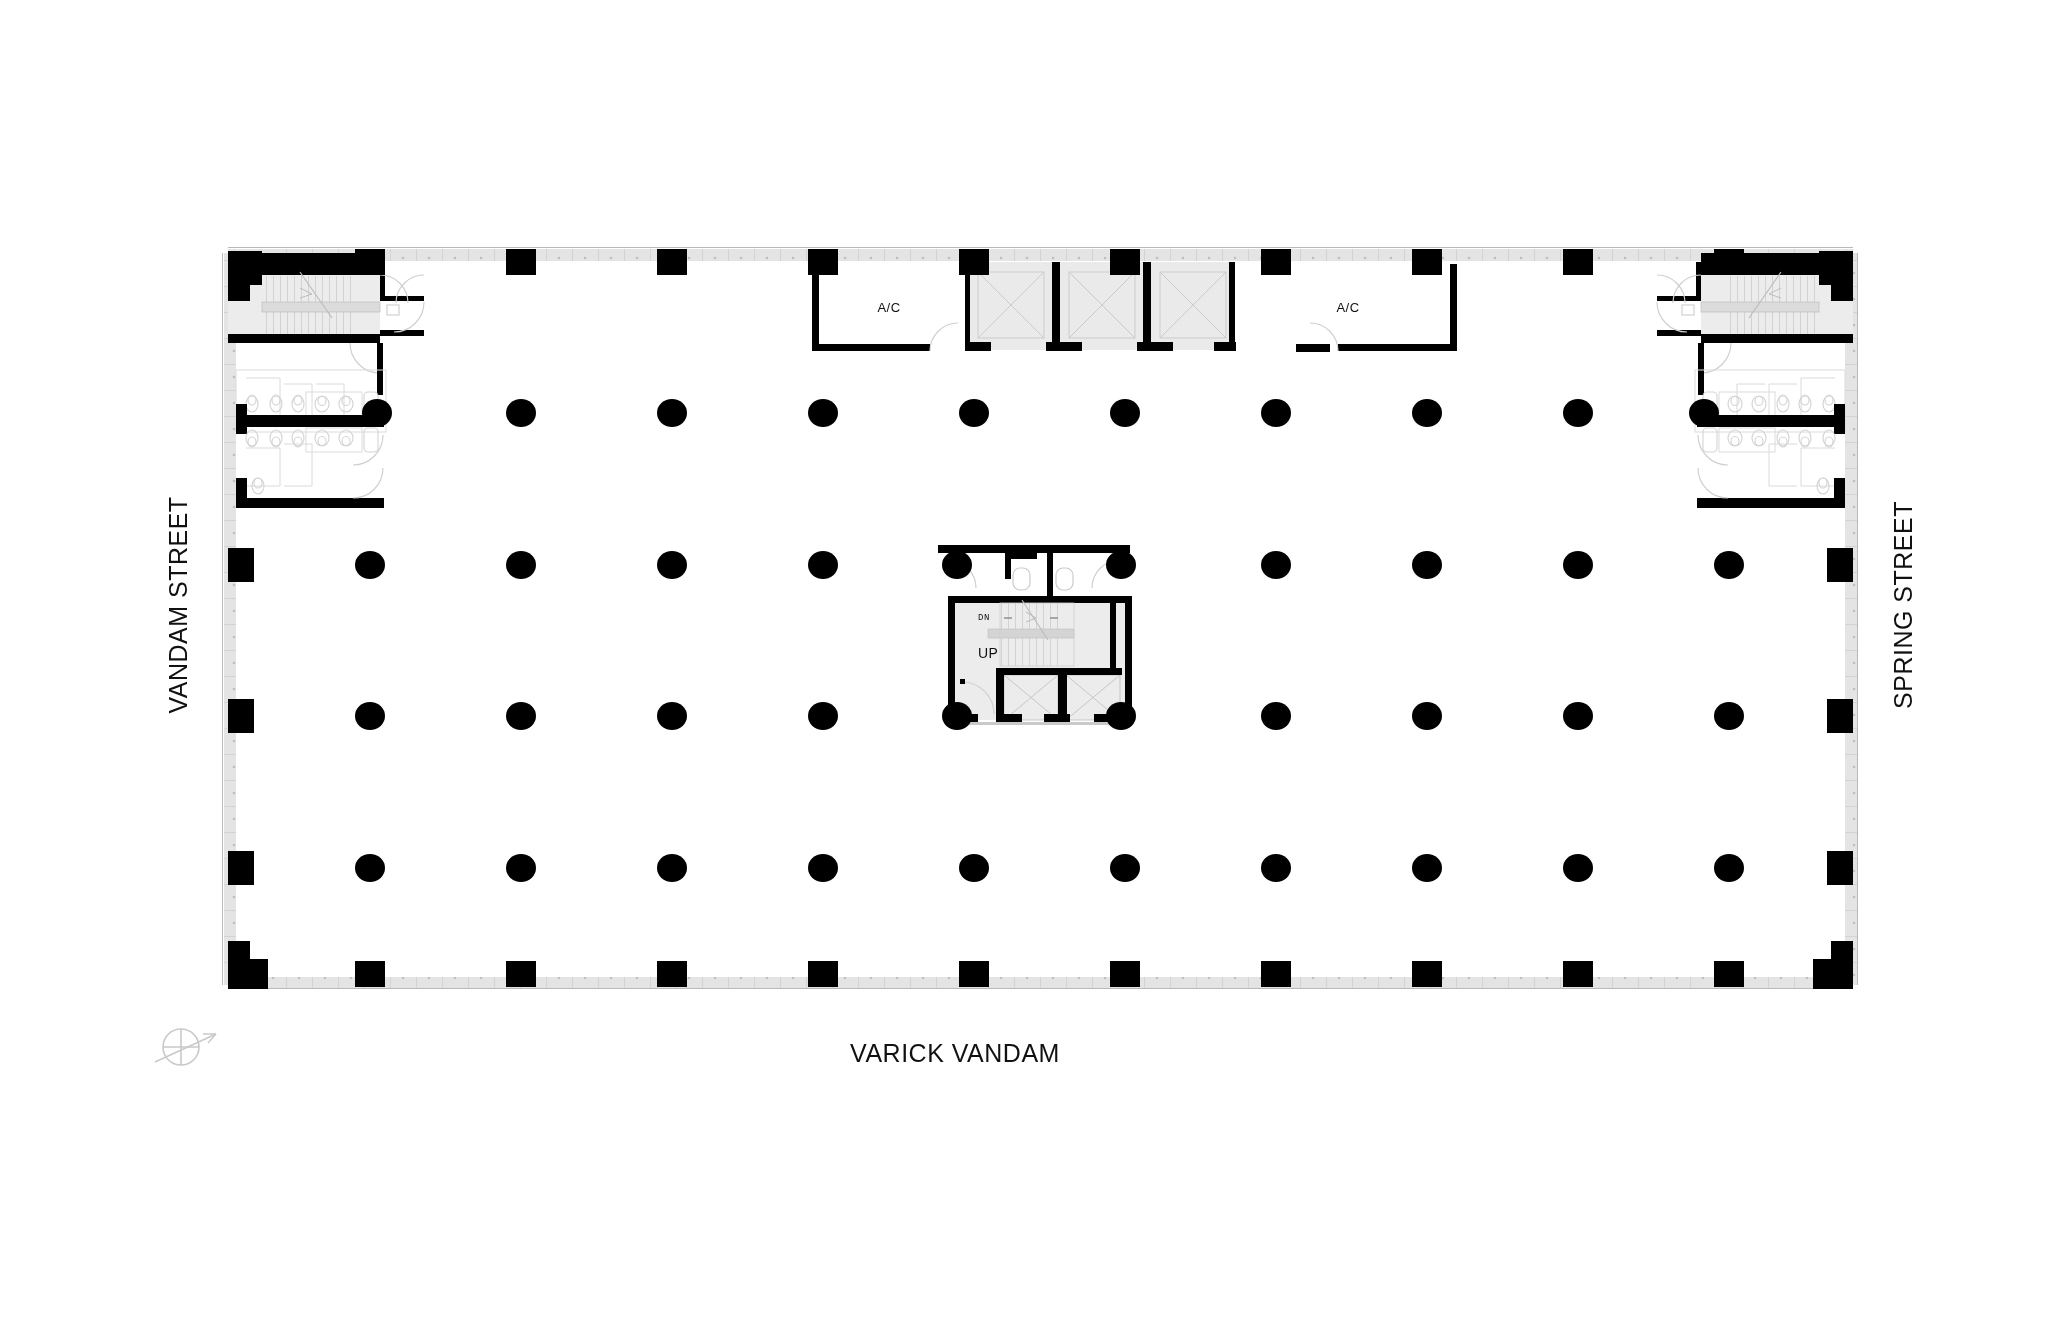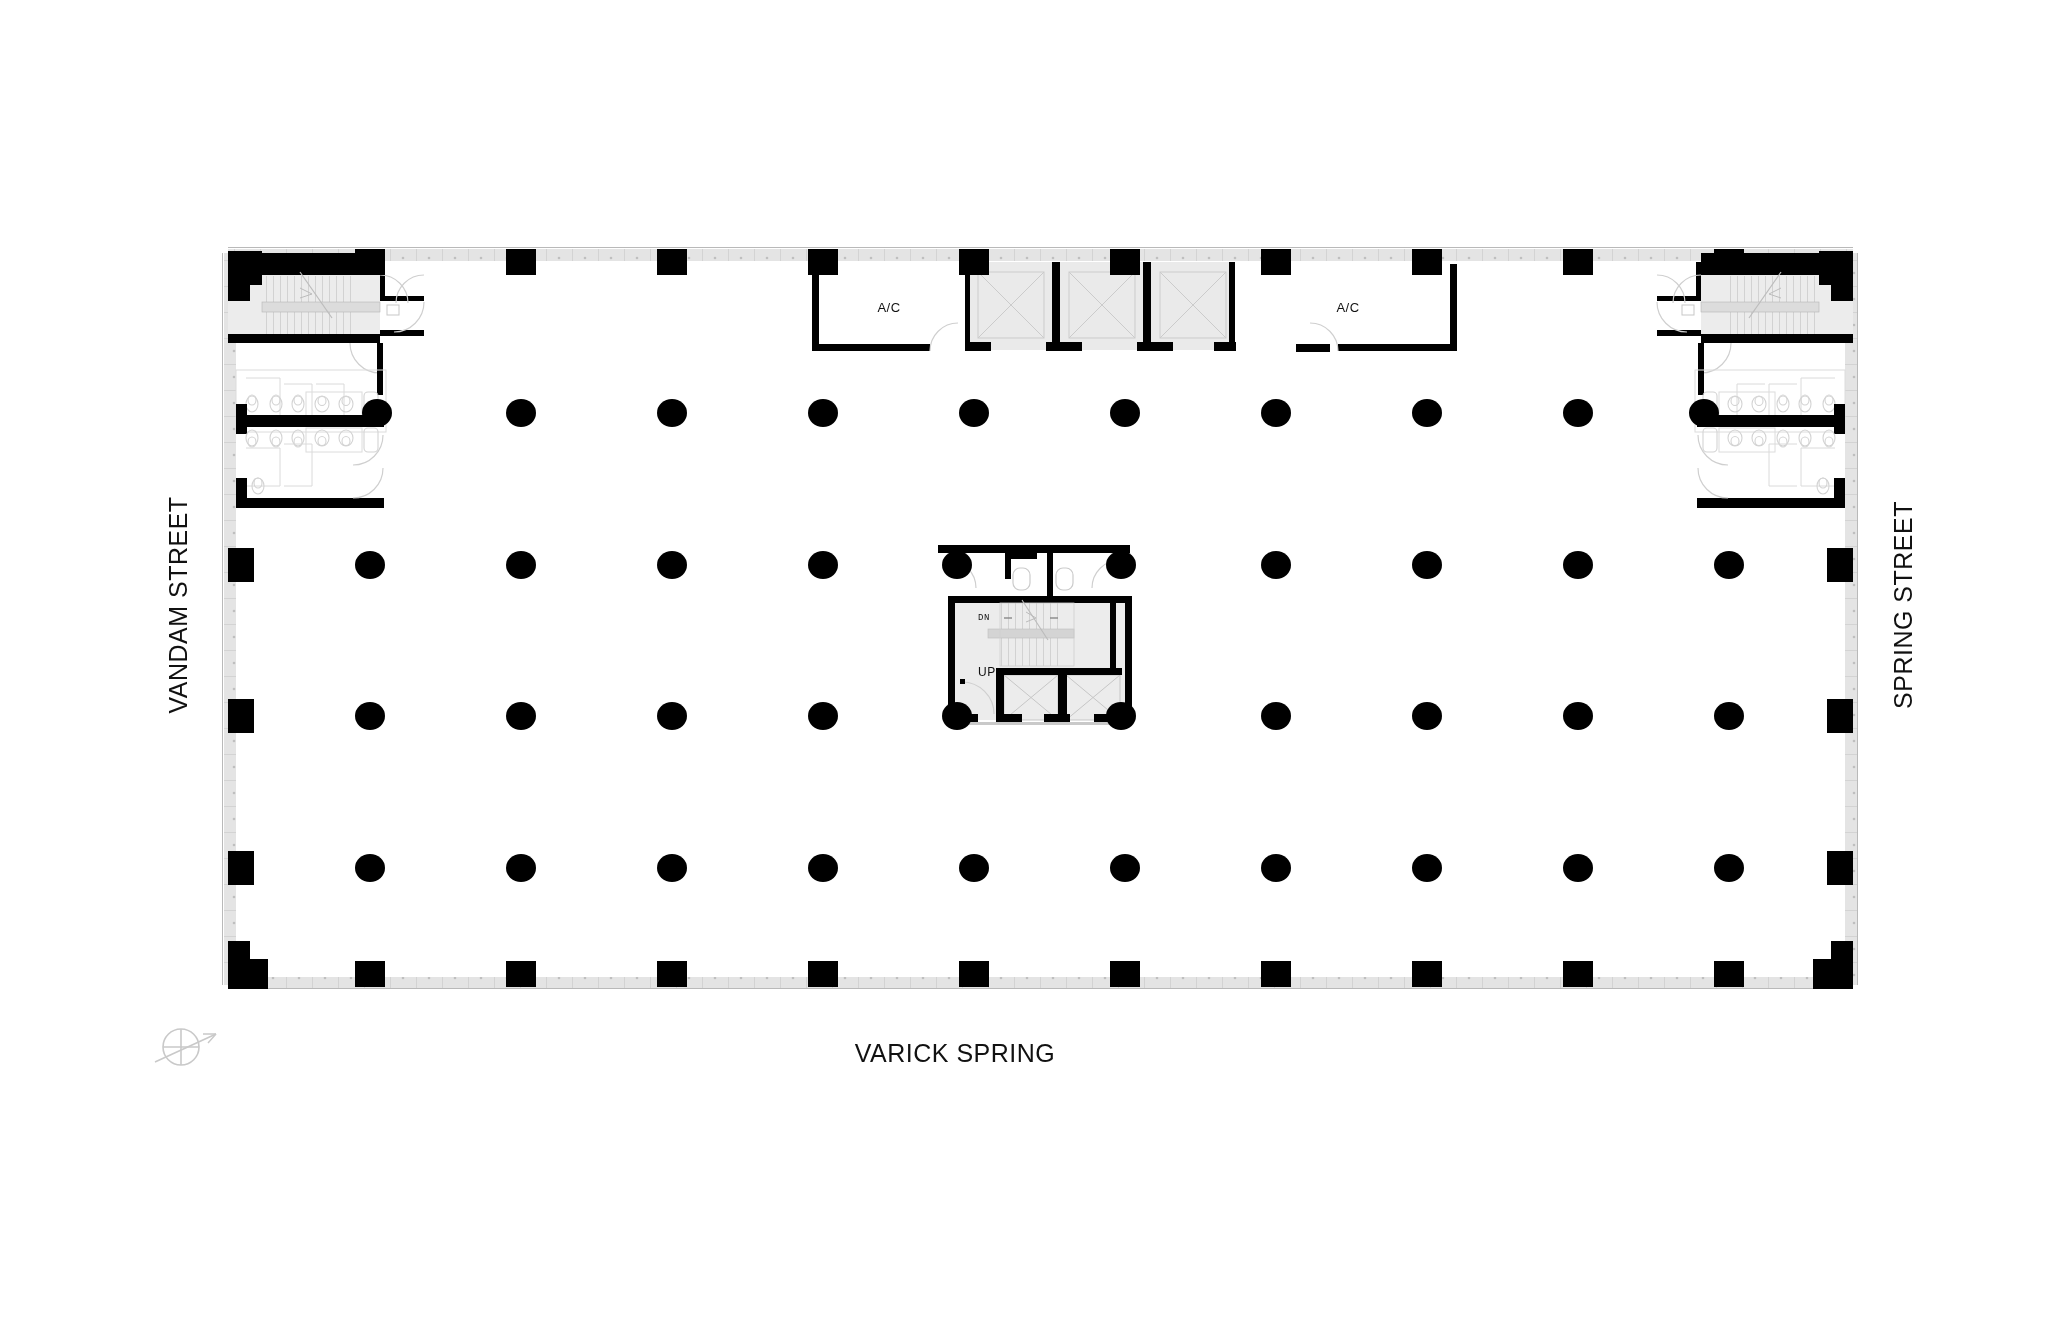--- a/index.html
+++ b/index.html
@@ -376,22 +376,22 @@
     <g stroke="#c9c9c9" fill="none" stroke-width="1.6">
       <circle cx="181" cy="1047" r="18"></circle>
       <line x1="181" y1="1029" x2="181" y2="1065"></line>
       <line x1="163" y1="1047" x2="199" y2="1047"></line>
       <line x1="155" y1="1062" x2="216" y2="1034"></line>
       <path d="M216 1034 L203 1034 M216 1034 L208 1043" stroke-width="1.4"></path>
     </g>
 
   </svg>
 
-  <div class="lbl" id="lbl-varick">VARICK SPRING</div>
+  <div class="lbl" id="lbl-varick">VARICK VANDAM</div>
   <div class="lbl" id="lbl-vandam">VANDAM STREET</div>
   <div class="lbl" id="lbl-spring">SPRING STREET</div>
 
   <div class="lbl" style="font-size:13px;left:889px;top:300px;transform:translateX(-50%);">A/C</div>
   <div class="lbl" style="font-size:13px;left:1348px;top:300px;transform:translateX(-50%);">A/C</div>
   <div class="lbl" style="font-size:9px;left:978px;top:613px;font-family:Liberation Mono, monospace;">DN</div>
-  <div class="lbl" style="font-size:12px;left:978px;top:645px;margin-top:20px;">UP</div>
+  <div class="lbl" style="font-size:14px;left:978px;top:645px;">UP</div>
 
 </div>
 
 </body></html>

